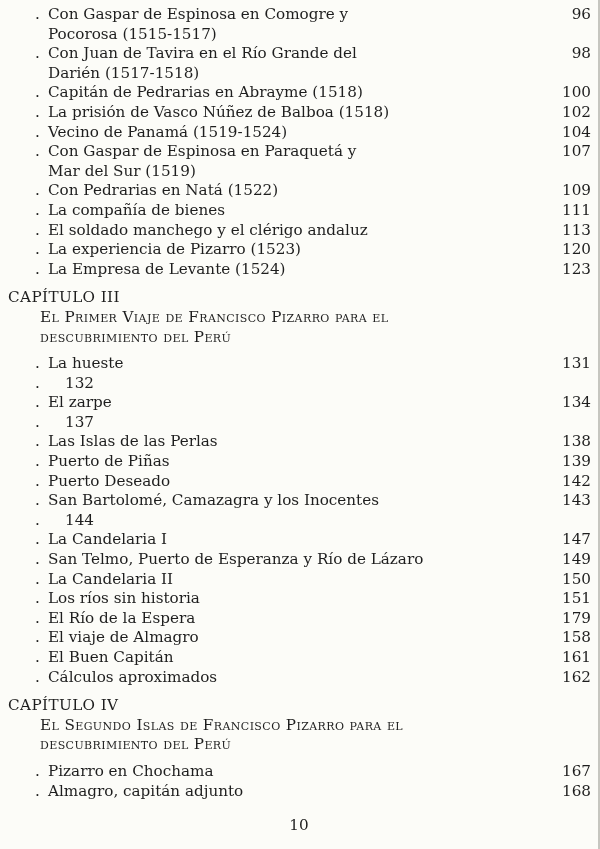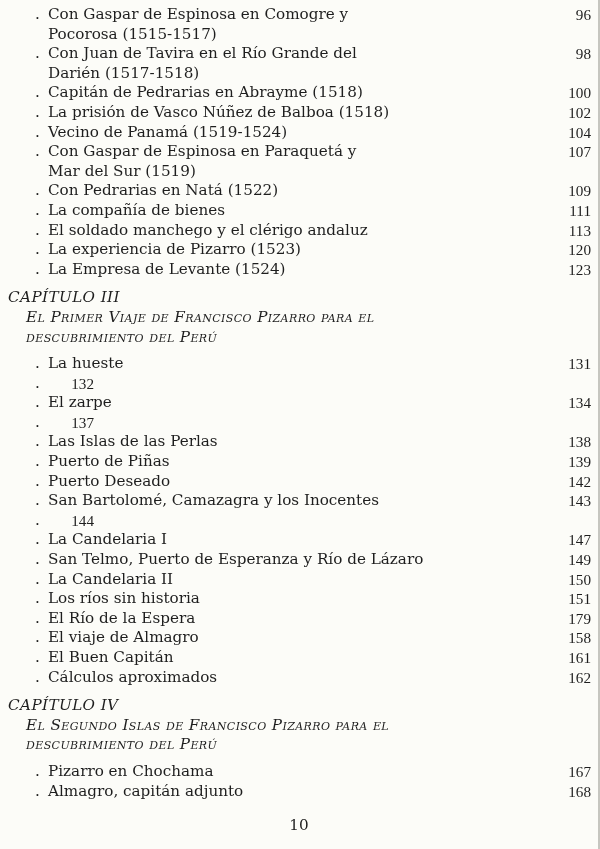--- a/index.html
+++ b/index.html
@@ -21,25 +21,25 @@
   }
   .toc { width: 100%; }
   .entry {
     display: flex;
     align-items: flex-start;
     padding-left: 35px;
     padding-right: 7px;
   }
   .bullet { flex: 0 0 13px; }
   .entry-text { flex: 1 1 auto; }
-  .page-num { flex: 0 0 46px; text-align: right; font-family: Liberation Serif, serif; }
-  .chapter { margin-top: 9px; margin-bottom: 7px; font-style: italic; }
+  .page-num { flex: 0 0 46px; text-align: right; }
+  .chapter { margin-top: 9px; margin-bottom: 7px; }
   .chapter-title { padding-left: 8px; letter-spacing: 0.4px; }
   .chapter-subtitle {
-    padding-left: 26px;
+    padding-left: 40px;
     font-variant: small-caps;
     letter-spacing: 0.4px;
   }
   .footer-page {
     position: absolute;
     left: 0;
     right: 0;
     bottom: 13px;
     text-align: center;
   }

